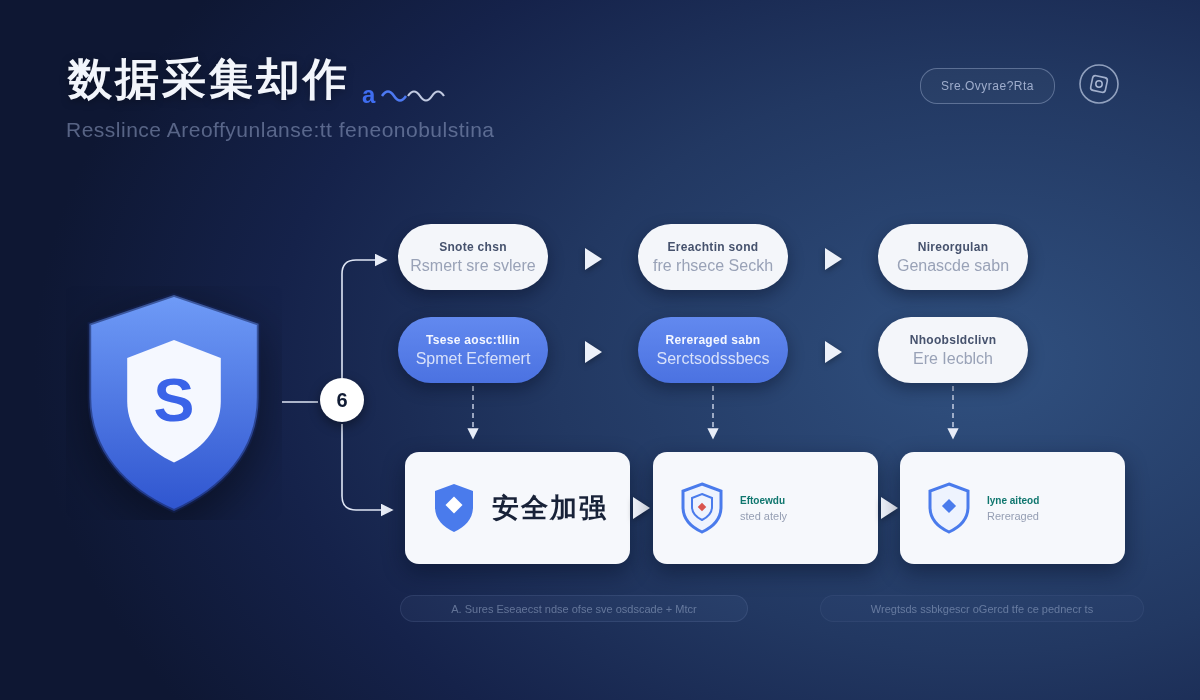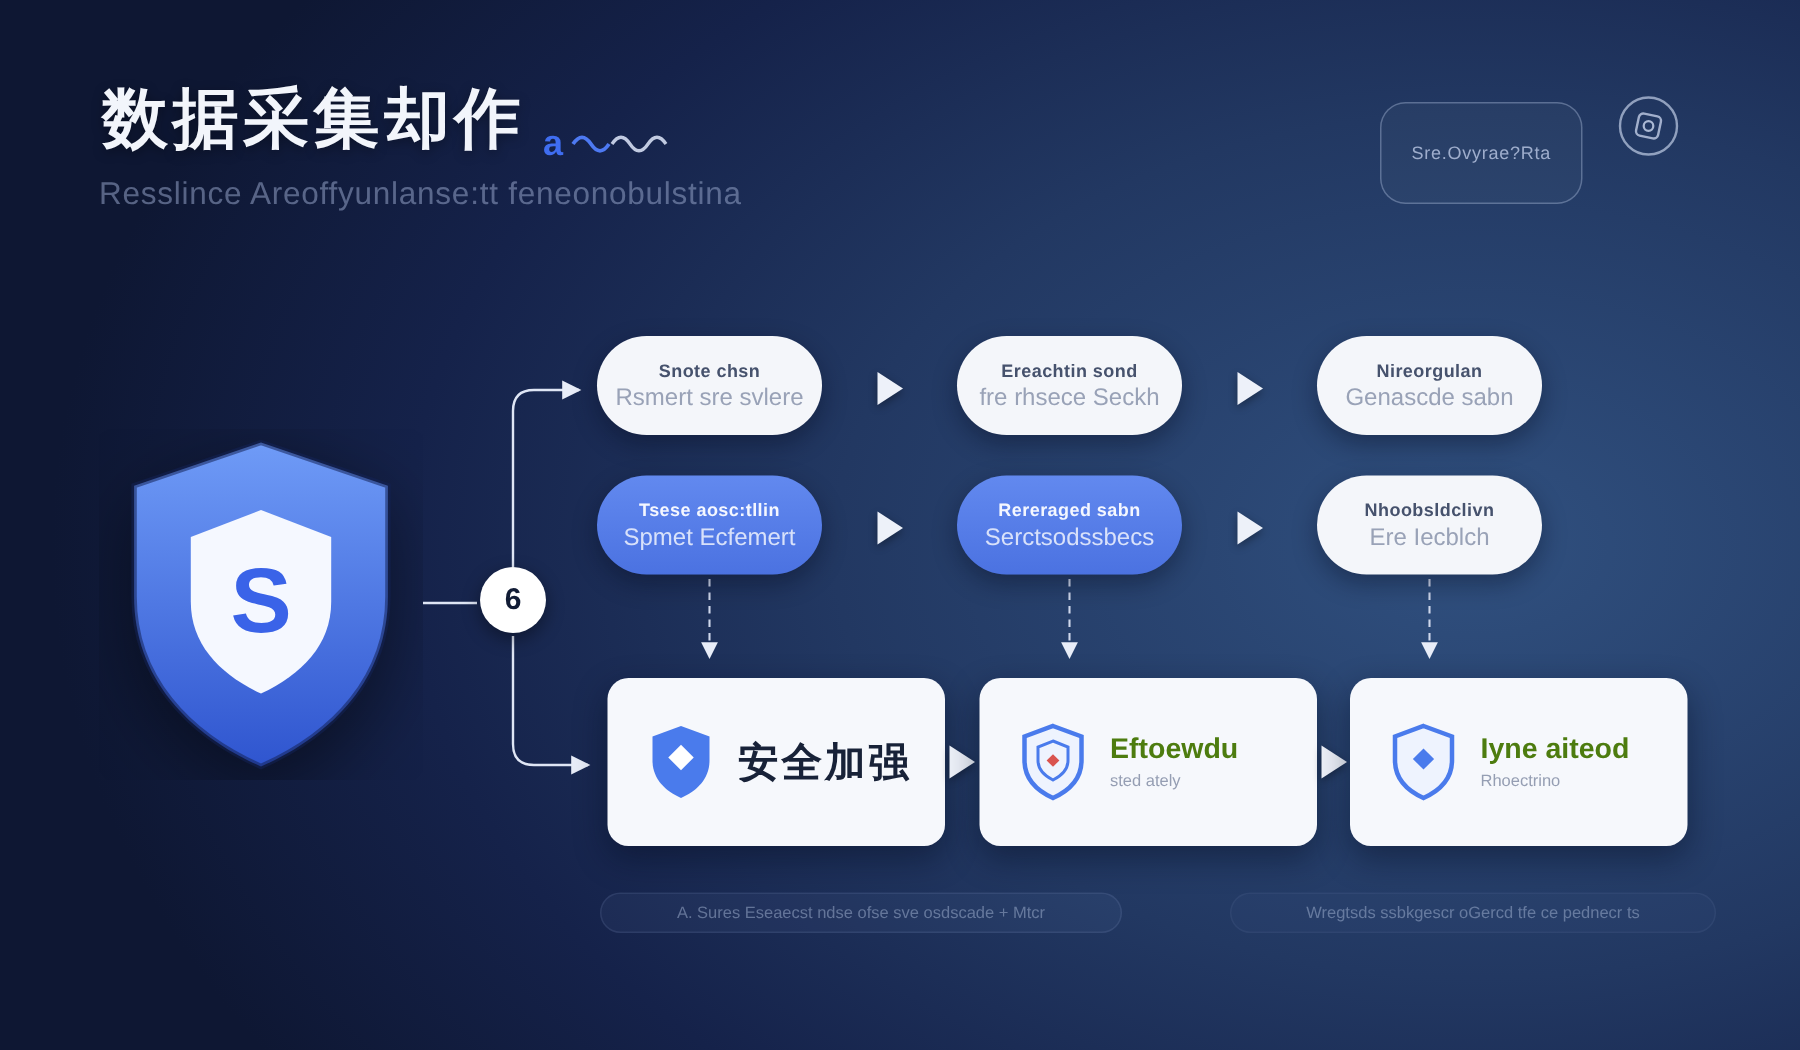--- a/index.html
+++ b/index.html
@@ -6,42 +6,42 @@
   .canvas{
     position:relative;width:1200px;height:700px;overflow:hidden;
     font-family:"Liberation Sans", sans-serif;
     background:radial-gradient(950px 640px at 82% 52%, #30507f 0%, #223862 45%, #15224a 75%, #0e1733 100%);
   }
   
   .title-wrap{position:absolute;left:68px;top:50px;display:flex;align-items:flex-end;gap:12px;}
   .page-title{font-size:44px;font-weight:bold;color:#f2f5fb;letter-spacing:3px;text-shadow:0 2px 8px rgba(0,0,0,.35);}
   .page-subtitle{position:absolute;left:66px;top:118px;font-size:21px;color:rgba(148,162,198,.55);letter-spacing:.5px;}
   .header-pill{
-    position:absolute;left:920px;top:68px;height:34px;padding:16px 20px;border-radius:17px;
+    position:absolute;left:920px;top:68px;height:34px;padding:0 20px;border-radius:17px;
     border:1px solid rgba(190,205,235,.35);display:flex;align-items:center;
     color:rgba(198,210,238,.75);font-size:12px;letter-spacing:.5px;background:rgba(255,255,255,.03);cursor:pointer;
   }
   .header-circle{position:absolute;left:1077px;top:62px;width:44px;height:44px;cursor:pointer;}
   
   .pill{position:absolute;width:150px;height:66px;border-radius:33px;display:flex;flex-direction:column;
     align-items:center;justify-content:center;gap:3px;text-align:center;box-shadow:0 6px 16px rgba(4,10,30,.38);}
   .pill.white{background:#f4f6fa;}
   .pill.blue{background:linear-gradient(180deg,#6289ef,#4b72e1);}
   .pill .l1{font-size:12px;font-weight:bold;color:#46526d;letter-spacing:.3px;}
   .pill .l2{font-size:16px;color:#99a2b7;text-align:center;}
   .pill.blue .l1{color:#f4f7ff;}
   .pill.blue .l2{color:#d8e1fa;}
   
   .flow-arrow{position:absolute;width:0;height:0;border-top:11px solid transparent;border-bottom:11px solid transparent;
     border-left:17px solid #edf1f9;filter:drop-shadow(0 2px 3px rgba(0,0,0,.35));}
   
   .box{position:absolute;width:225px;height:112px;background:#f6f8fc;border-radius:14px;display:flex;align-items:center;
     gap:15px;padding-left:26px;box-sizing:border-box;box-shadow:0 8px 22px rgba(4,10,30,.45);}
   .box-title-cn{font-size:27px;font-weight:bold;color:#182238;letter-spacing:2px;}
-  .box-l1{font-size:19px;font-weight:bold;color:#4d7c0f;}
+  .box-l1{font-size:10px;font-weight:bold;color:#0f766e;}
   .box-l2{font-size:11px;color:#959eb3;margin-top:4px;}
   
   .circle-step{position:absolute;left:320px;top:378px;width:44px;height:44px;border-radius:50%;background:#ffffff;
     color:#111c35;display:flex;align-items:center;justify-content:center;font-size:20px;font-weight:bold;
     box-shadow:0 4px 12px rgba(0,0,0,.4);}
   
   .footbar{position:absolute;top:595px;height:27px;border-radius:14px;background:rgba(130,158,215,.07);
     border:1px solid rgba(165,185,225,.12);display:flex;align-items:center;justify-content:center;
     font-size:11px;color:rgba(172,188,218,.48);padding:0 18px;box-sizing:border-box;white-space:nowrap;overflow:hidden;text-align:right;}
   svg{display:block;}
@@ -167,21 +167,21 @@
 
   <div class="box" style="left:900px;top:452px;">
     <span>
       <svg width="46" height="52" viewBox="0 0 46 52">
         <path d="M23 2 L42 9 V25 C42 37 34 45 23 50 C12 45 4 37 4 25 V9 Z" fill="#eef3fe" stroke="#4a7bec" stroke-width="3"></path>
         <rect x="18" y="19" width="10" height="10" fill="#4a7bec" transform="rotate(45 23 24)"></rect>
       </svg>
     </span>
     <div>
       <div class="box-l1">Iyne aiteod</div>
-      <div class="box-l2">Rhoectrino</div>
+      <div class="box-l2">Rereraged</div>
     </div>
   </div>
 
   <div class="footbar" style="left:400px;width:348px;">
     <span>A. Sures Eseaecst ndse ofse sve osdscade + Mtcr</span>
   </div>
   <div class="footbar" style="left:820px;width:324px;border-color:rgba(165,185,225,.07);background:rgba(130,158,215,.04);">
     <span>Wregtsds ssbkgescr oGercd tfe ce pednecr ts</span>
   </div>
 

